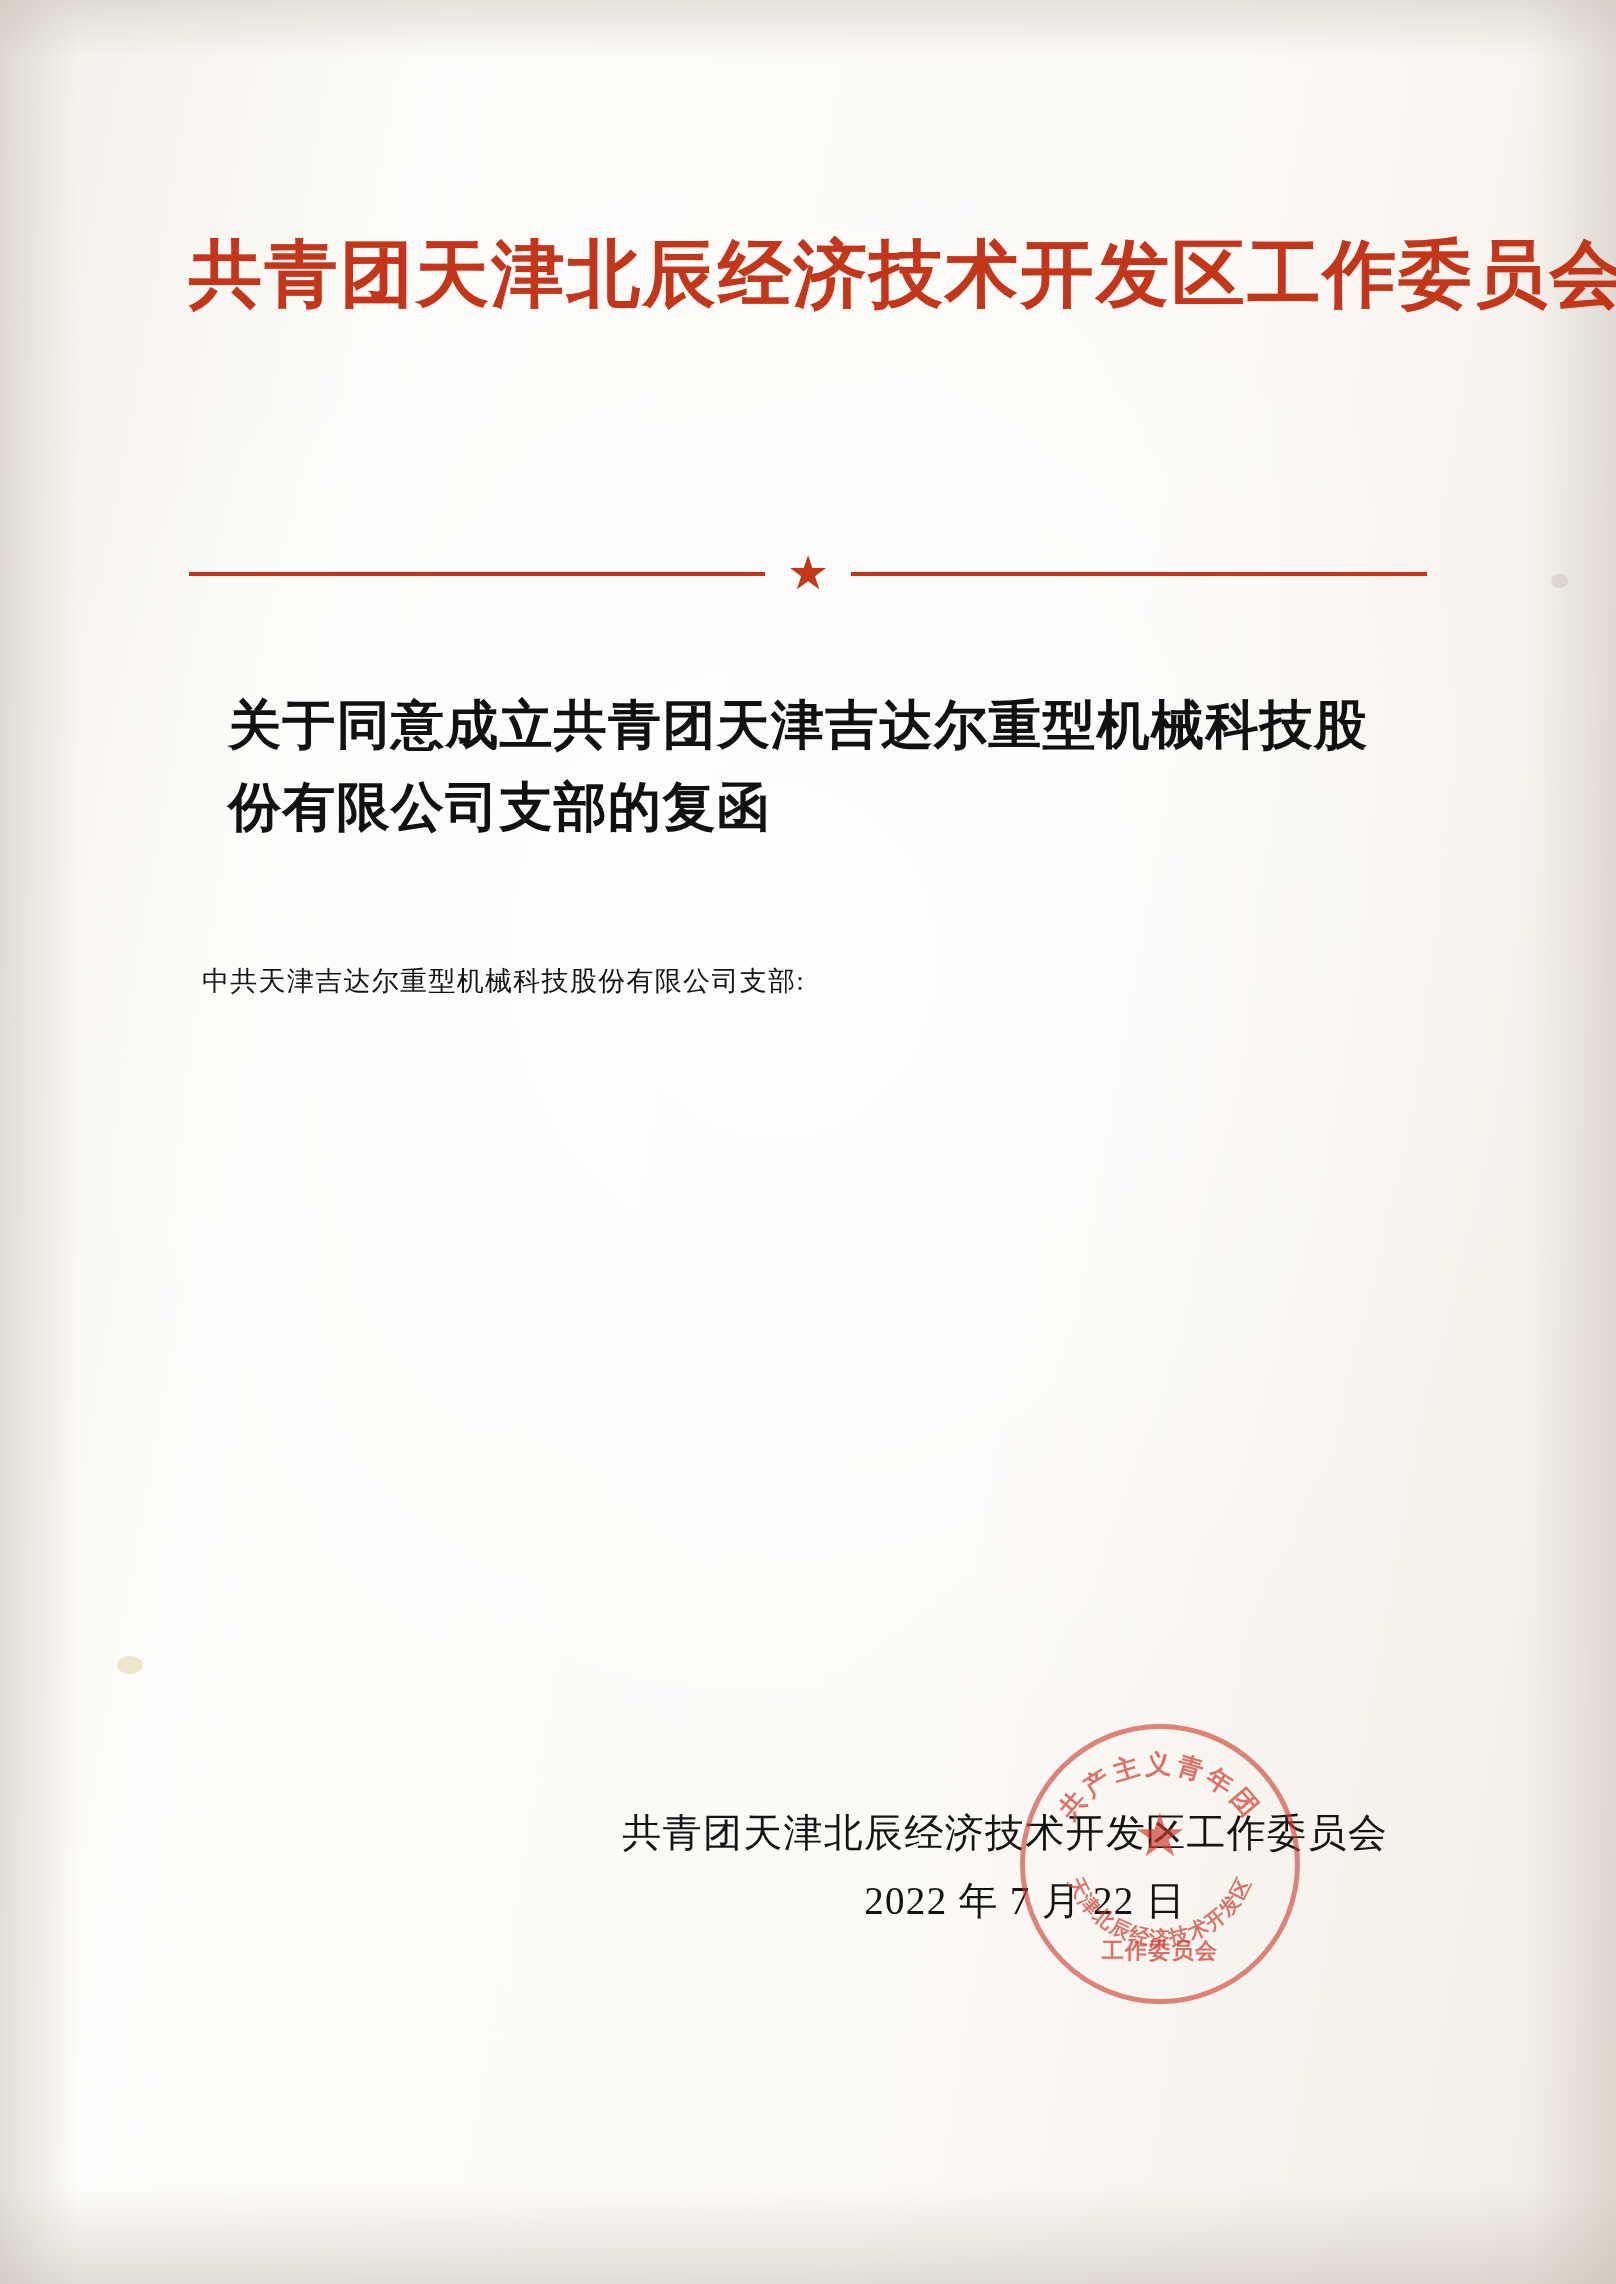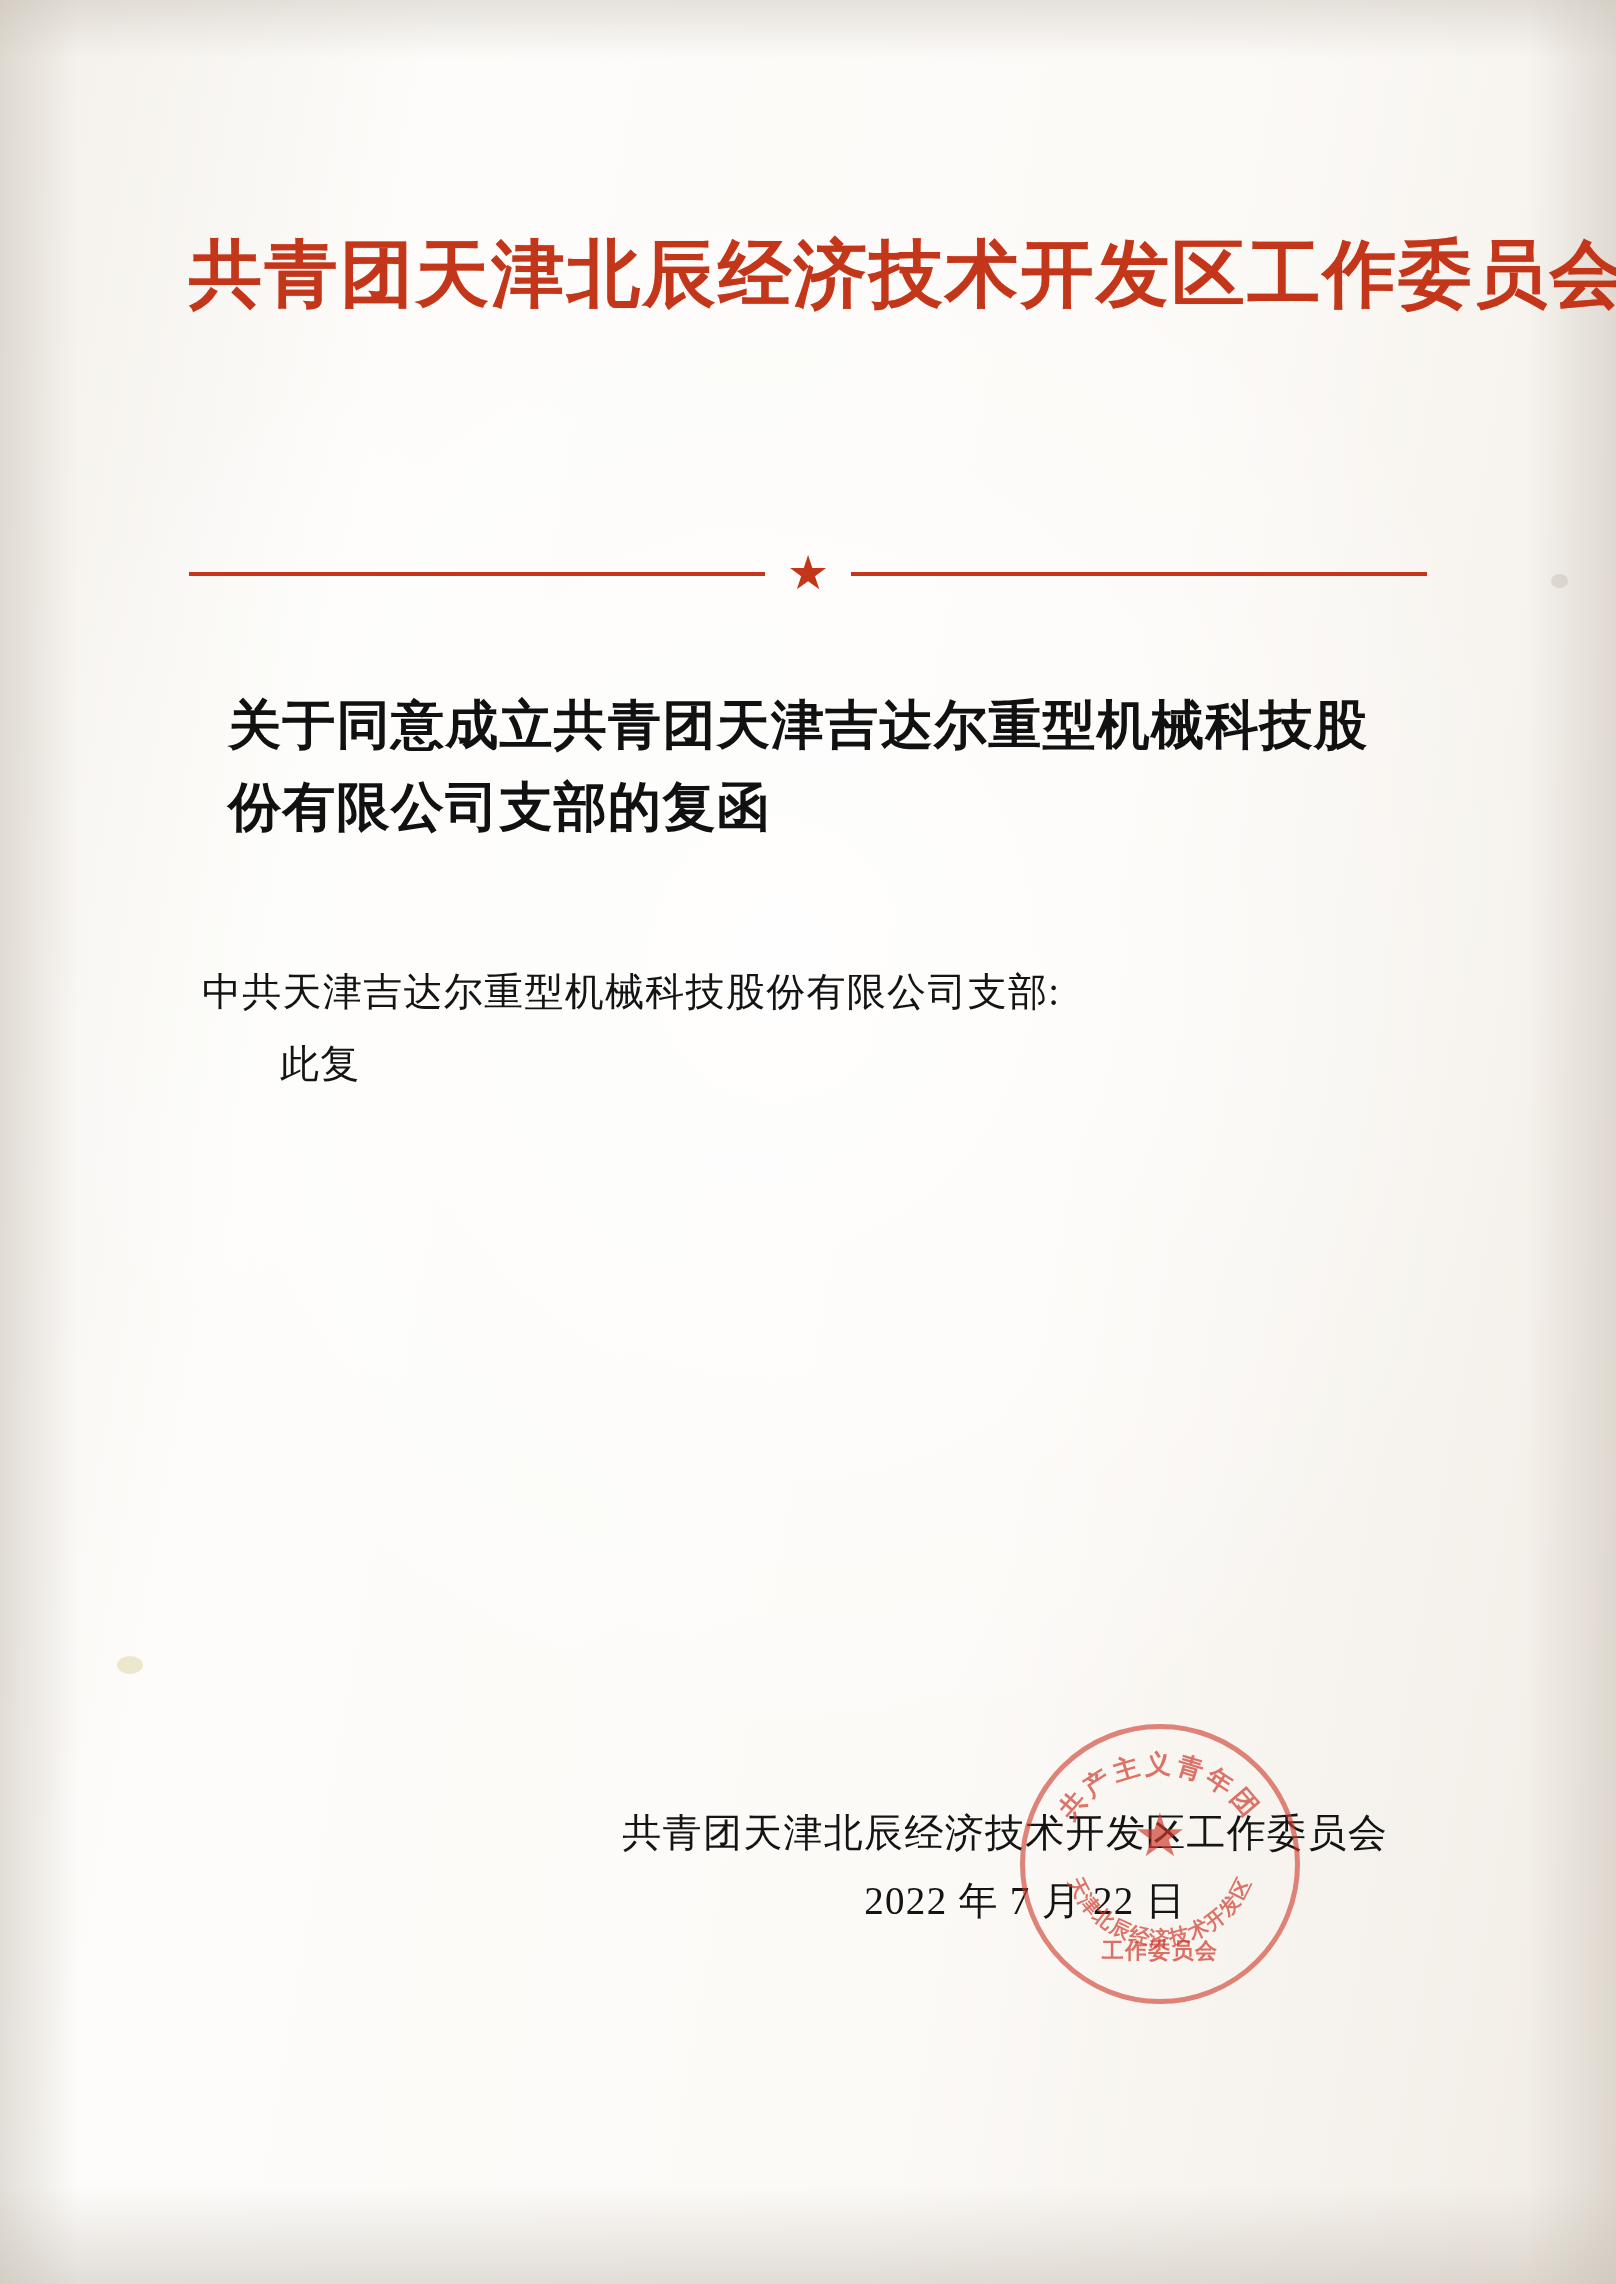--- a/index.html
+++ b/index.html
@@ -128,21 +128,21 @@
     letter-spacing: 1.3px;
     color: #111;
   }
 
   
   #body-block {
     position: absolute;
     top: 958px;
     left: 13px;
     width: 1212px;
-    font-size: 39px;
+    font-size: 27px;
     line-height: 1.75;
     letter-spacing: 1.3px;
     color: #141414;
   }
   #body-block .salutation {
     margin: 0 0 3.9px 0;
   }
   #body-block p.para {
     margin: 0;
     text-indent: 78px;
@@ -243,21 +243,20 @@
     <div id="red-rule">
       <div class="bar"></div>
       <div class="star">★</div>
       <div class="bar"></div>
     </div>
 
     <div id="doc-title">关于同意成立共青团天津吉达尔重型机械科技股份有限公司支部的复函</div>
 
     <div id="body-block">
       <p class="salutation">中共天津吉达尔重型机械科技股份有限公司支部:</p>
-      <p class="para">此复</p>
     </div>
 
     <div id="signature">
       <div class="signer">共青团天津北辰经济技术开发区工作委员会</div>
       <div class="sign-date">2022 年 7 月 22 日</div>
     </div>
 
     <div id="seal">
       <div class="ring"></div>
       <div class="arc-text">

